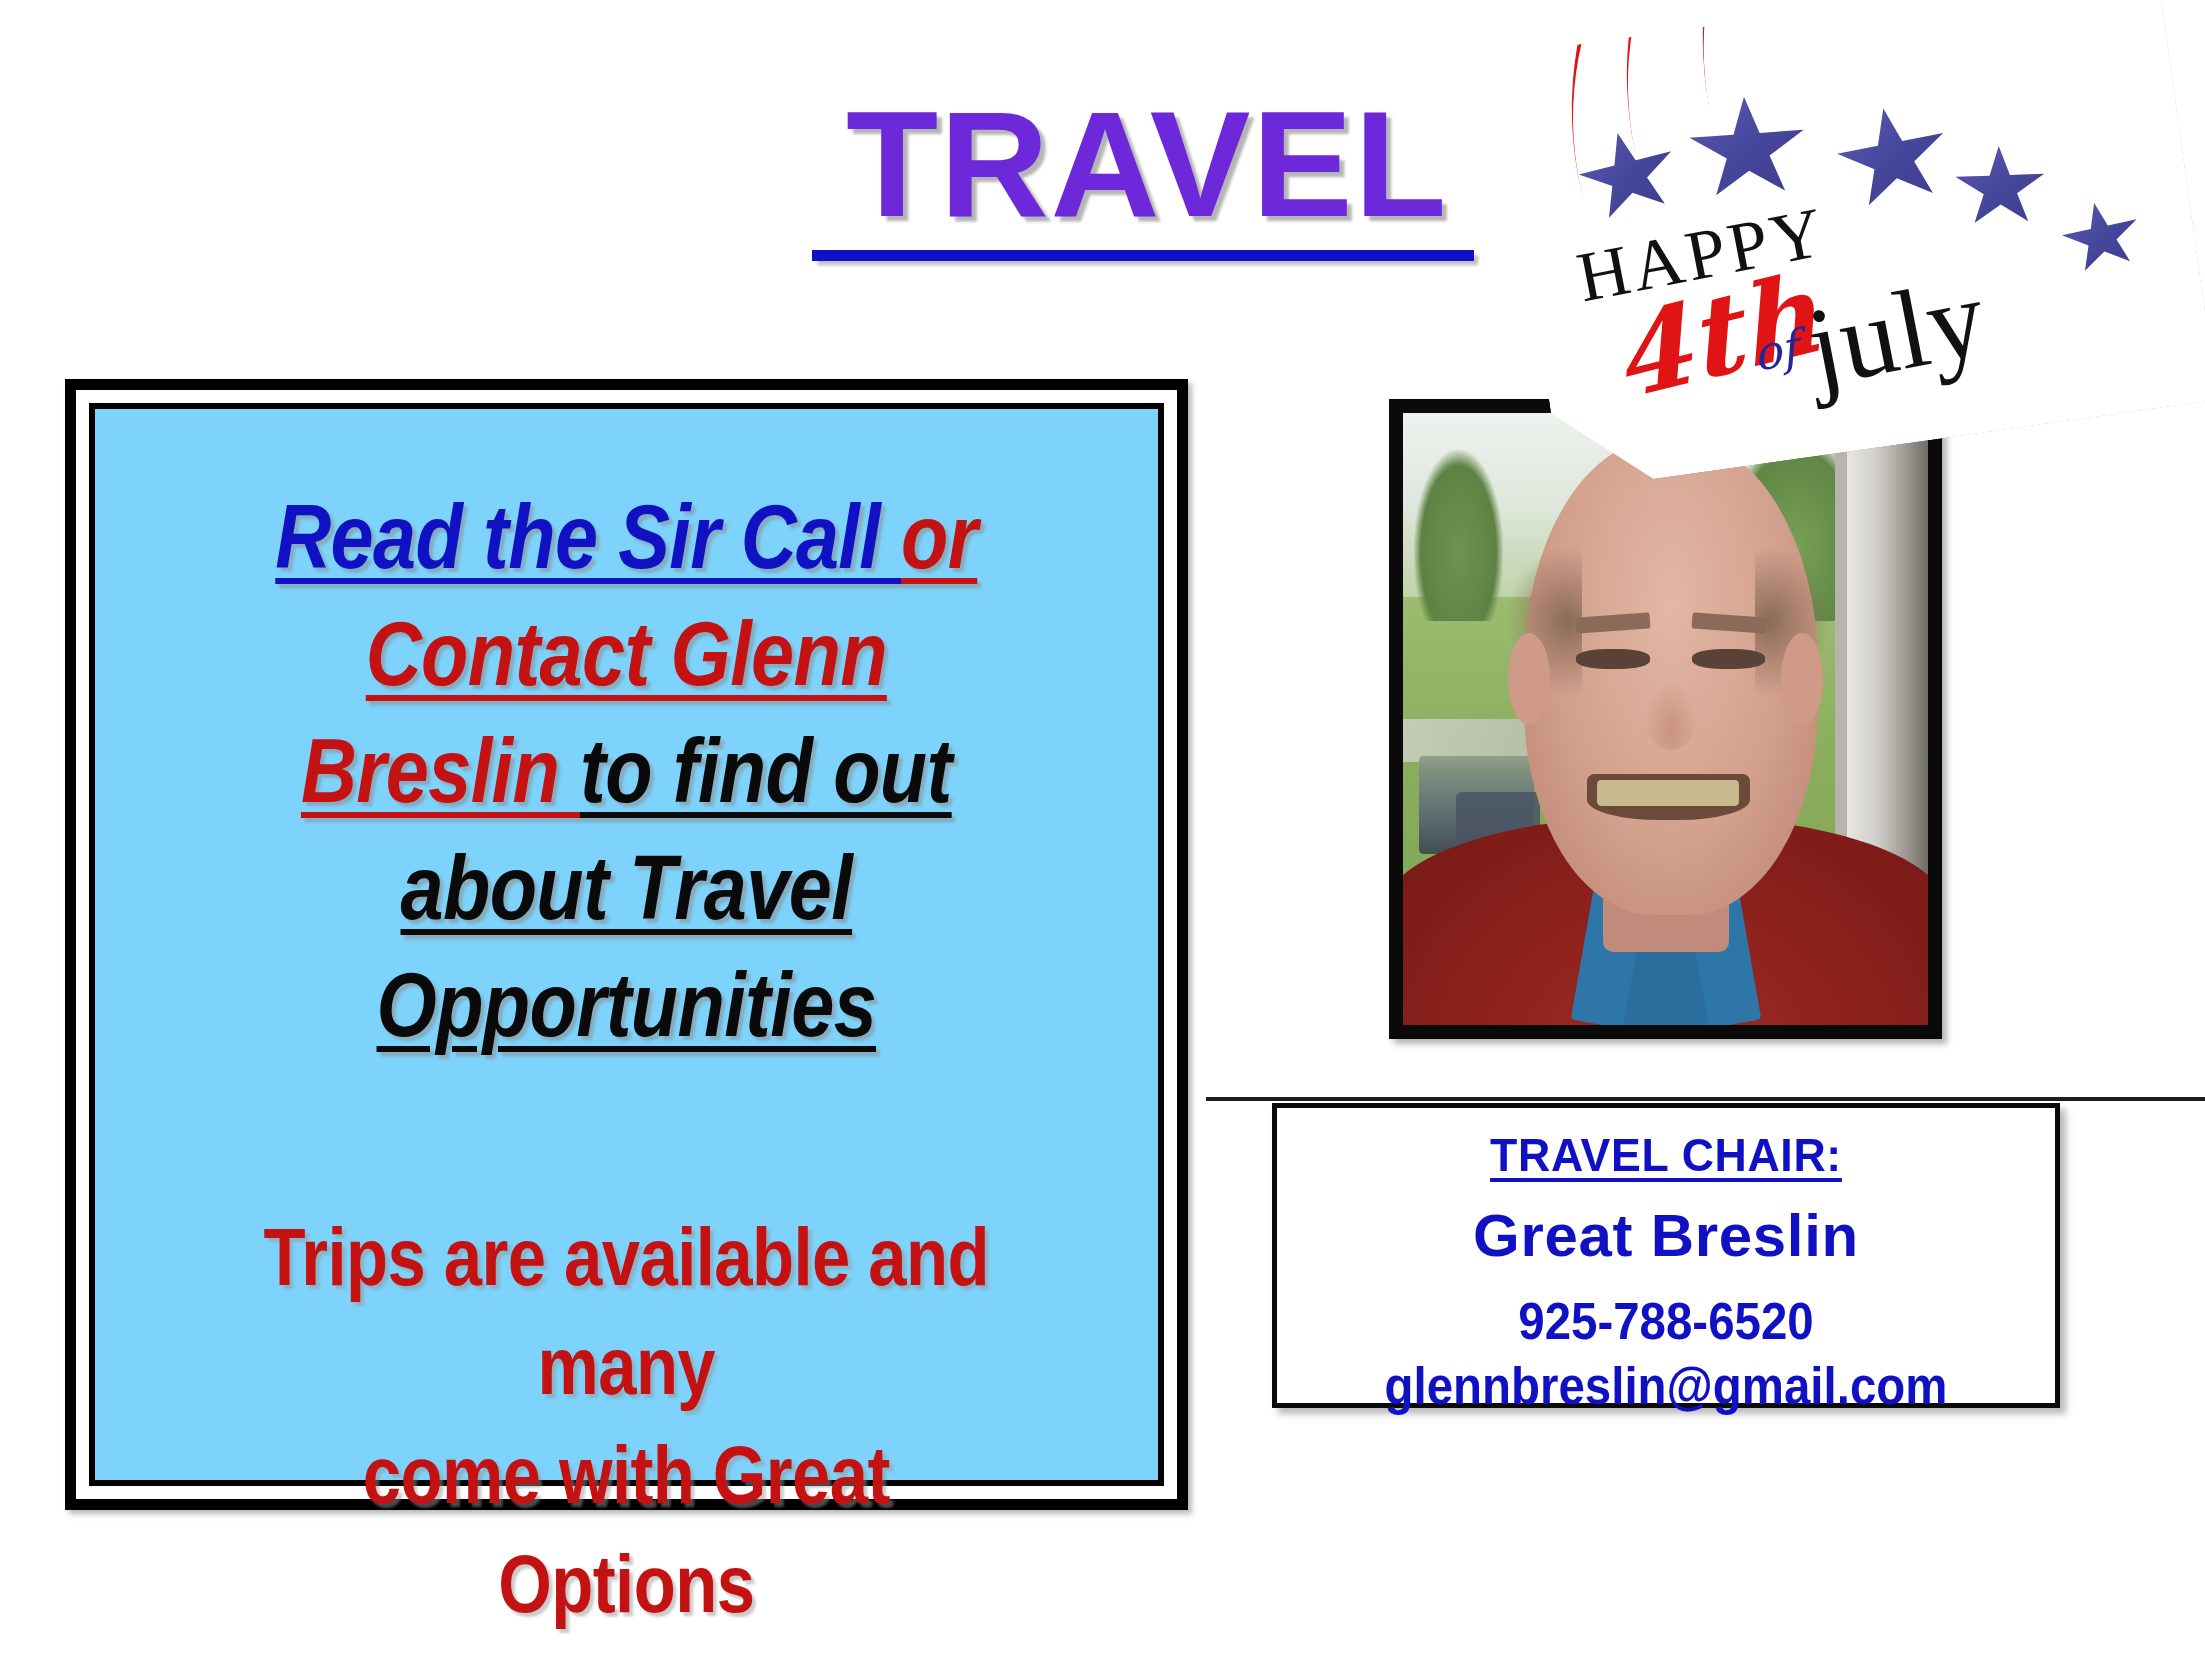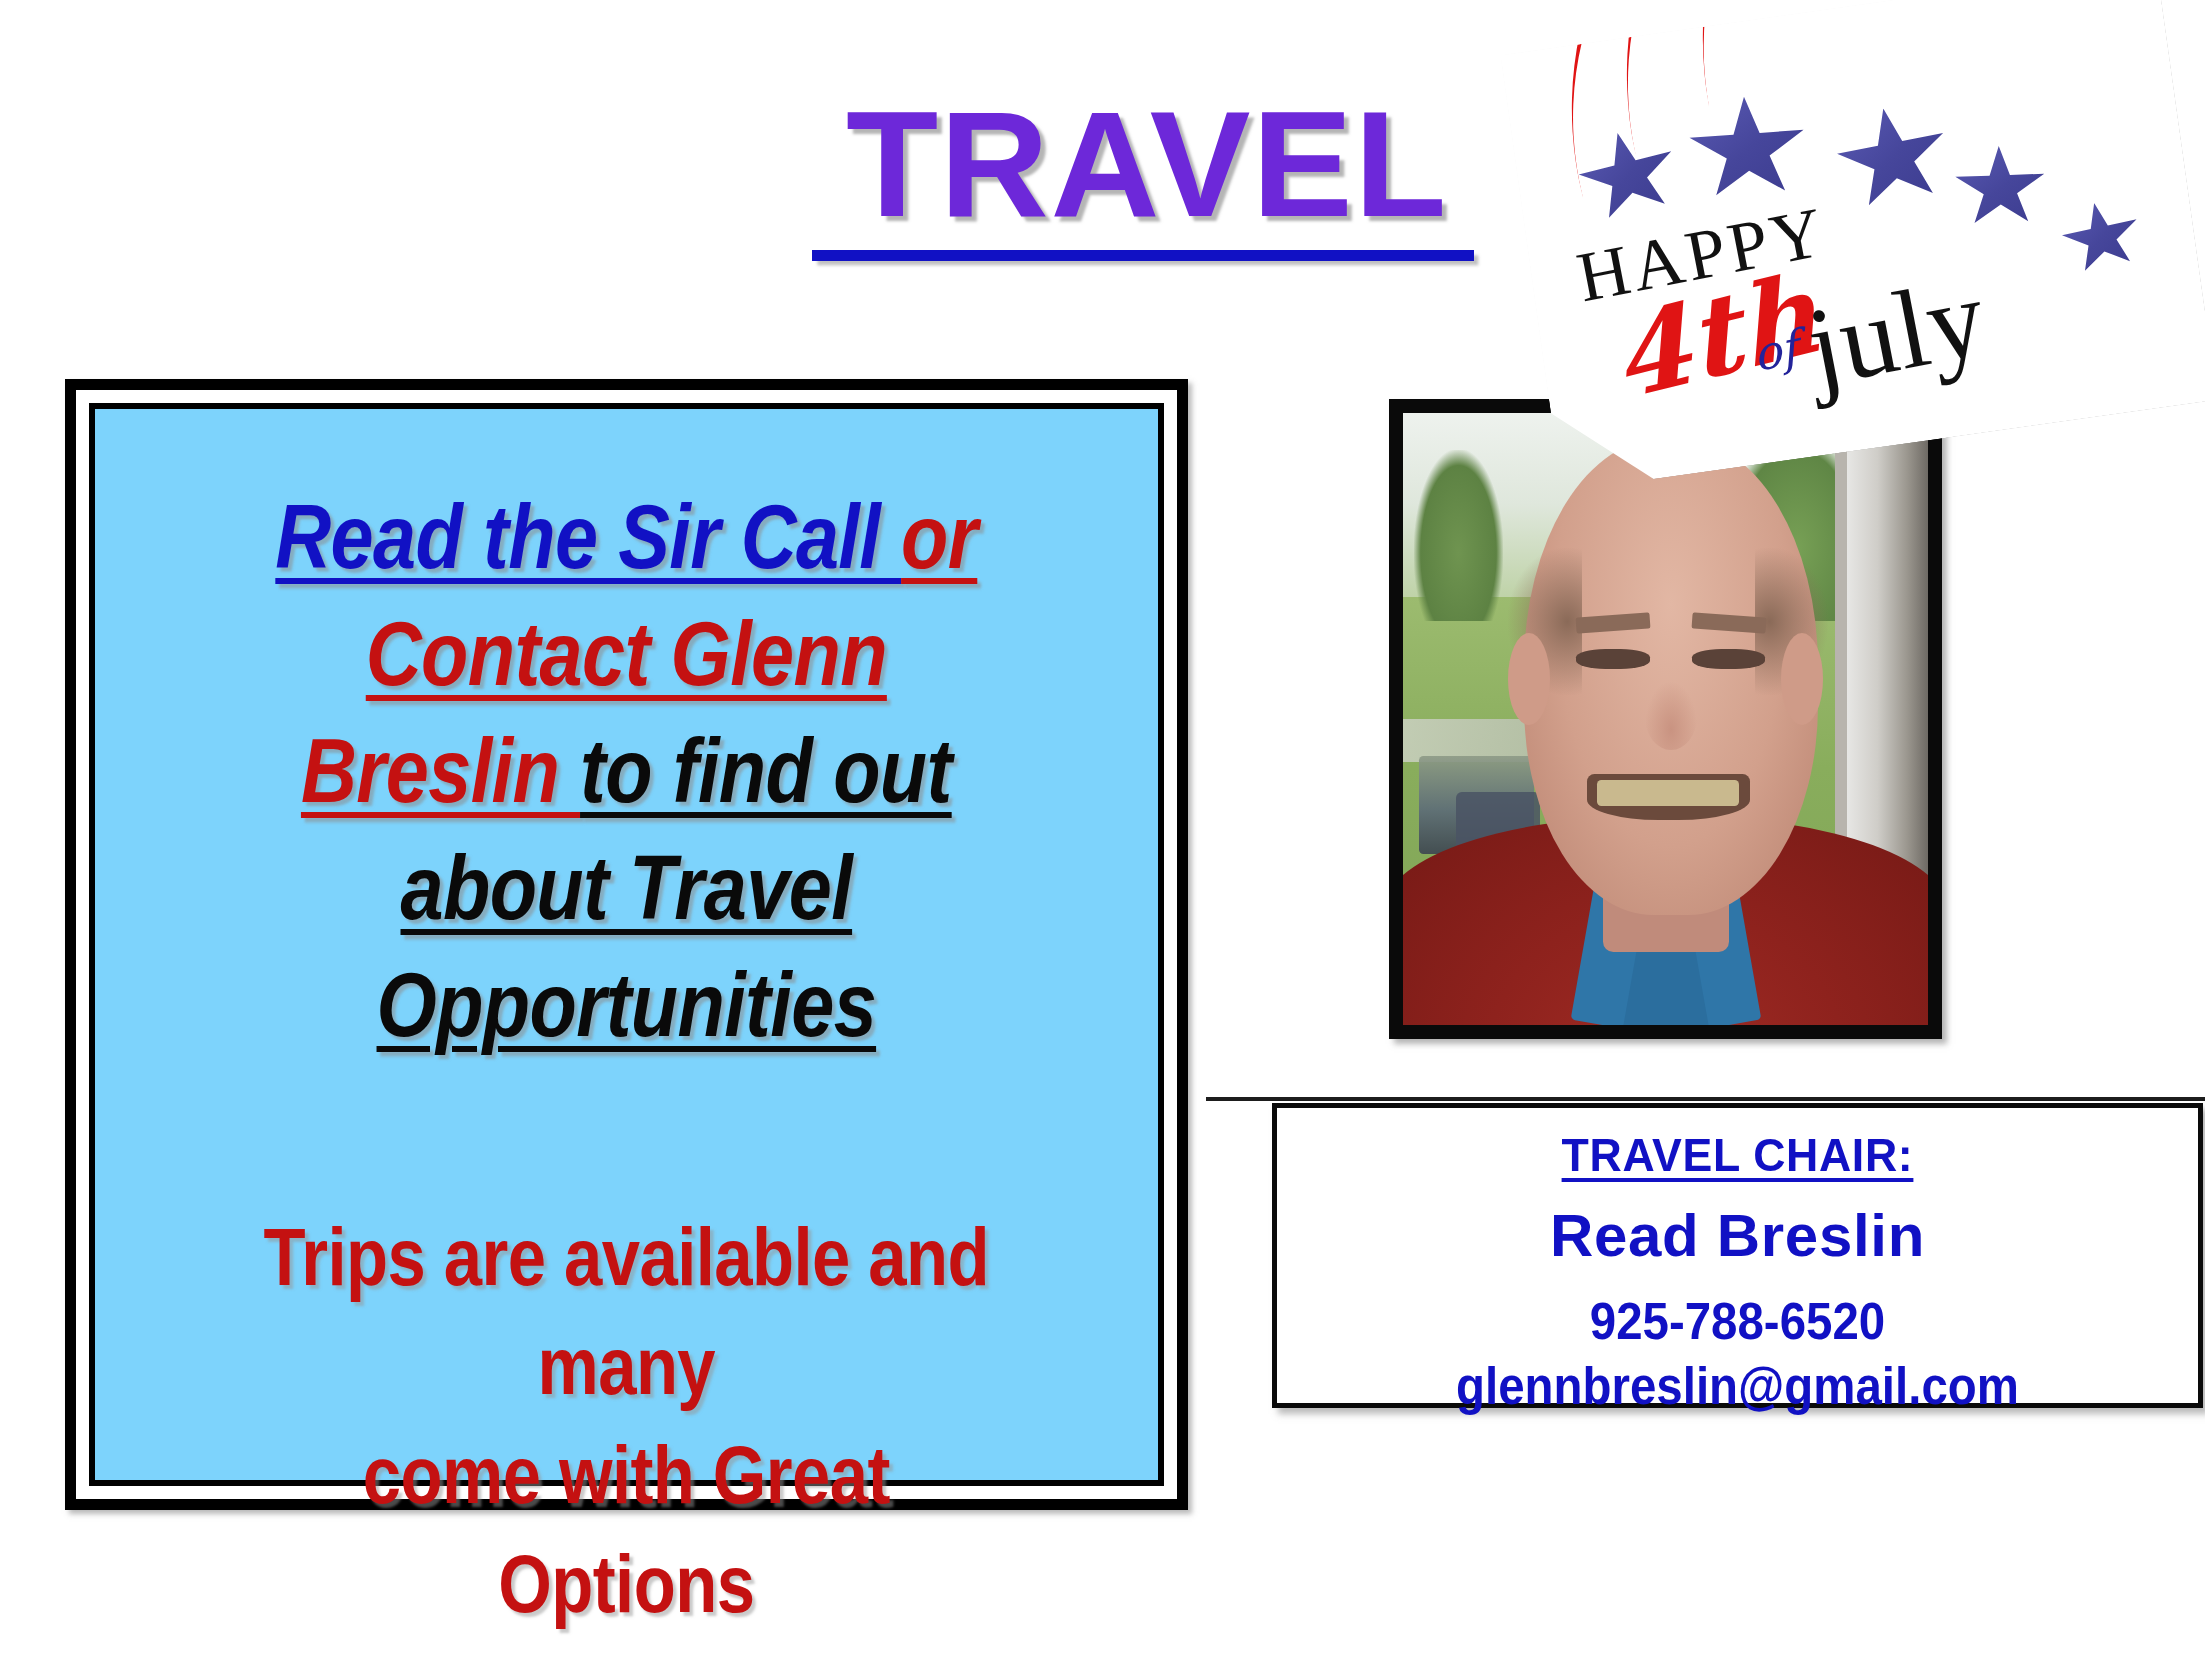--- a/index.html
+++ b/index.html
@@ -183,21 +183,21 @@
   }
   #july-word{
     position:absolute;left:40%;top:60%;
     font-family:"Liberation Serif","DejaVu Serif",serif;
     font-size:112px;color:#111111;letter-spacing:0.7px;
     transform:rotate(-3deg);
   }
 
   
   #contact-box{
-    position:absolute;left:1272px;top:1103px;width:931px;height:305px;
+    position:absolute;left:1272px;top:1103px;width:788px;height:305px;
     border:5.9px solid #0a0a0a;background:#ffffff;box-sizing:border-box;
     box-shadow:5.9px 5.9px 6.6px rgba(120,120,120,0.5);
     text-align:center;
     padding-top:19px;
   }
   #contact-label{
     font-weight:bold;font-size:47px;color:#1111C4;
     text-decoration:underline;text-decoration-thickness:4.4px;text-underline-offset:7.4px;
     letter-spacing:0.7px;
     transform:scaleX(0.95);
@@ -299,19 +299,19 @@
       <div id="fourth-word">4th</div>
       <div id="of-word">of</div>
       <div id="july-word">july</div>
     </div>
   </div>
 
   <div id="baseline-rule"></div>
 
   <div id="contact-box">
     <div id="contact-label">TRAVEL CHAIR:</div>
-    <div id="contact-name">Read Breslin</div>
+    <div id="contact-name">Great Breslin</div>
     <div id="contact-phone">925-788-6520</div>
     <div id="contact-email">glennbreslin@gmail.com</div>
   </div>
 
 </div>
 
 
 </body></html>

